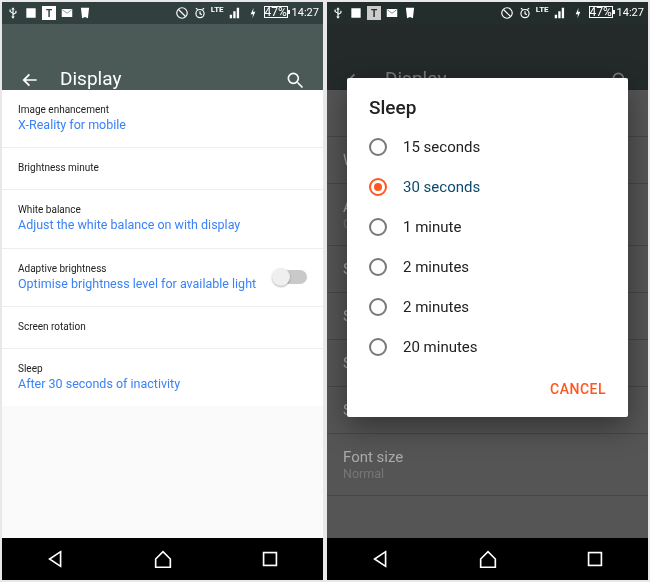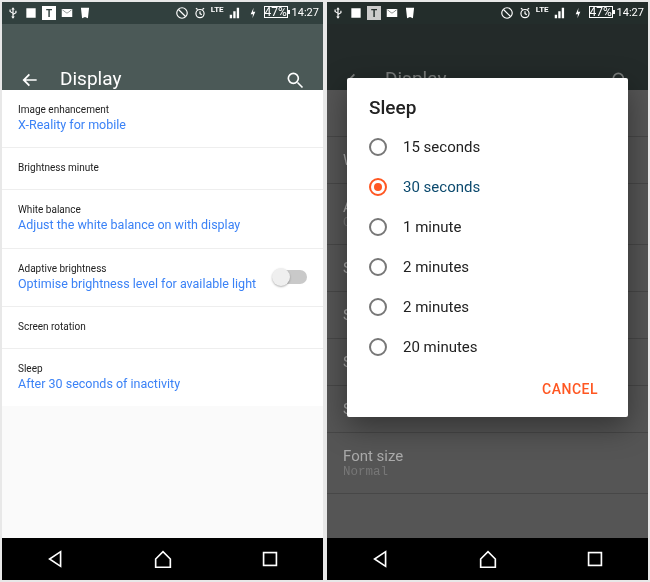--- a/index.html
+++ b/index.html
@@ -90,32 +90,32 @@
   .option {
     display: flex; align-items: center; gap: 16px; padding: 11px 22px; font-size: 15px; color: #222;
   }
   .radio {
     width: 18px; height: 18px; border: 2px solid #777; border-radius: 50%; position: relative; flex-shrink: 0;
   }
   .radio.sel { border-color: #ff5722; }
   .radio.sel::after {
     content: ''; position: absolute; inset: 3px; background: #ff5722; border-radius: 50%;
   }
-  .dialog-actions { display: flex; justify-content: flex-end; padding: 8px 22px 8px; }
+  .dialog-actions { display: flex; justify-content: flex-end; padding: 8px 14px 8px; }
   .dlg-cancel { color: #ff5722; font-size: 14px; font-weight: 500; letter-spacing: 0.5px; padding: 6px 8px; }
   .phone2 .statusbar { background: #232d2b; }
   .phone2 .appbar { background: #323c3a; }
   .phone2-bg-layer {
     position:absolute; inset:0; background:#555;
   }
   .phone2-bg-item {
     padding: 14px 16px; border-bottom: 1px solid #474747;
   }
   .phone2-bg-item .t1 { font-size:15px; color:#aaa; }
-  .phone2-bg-item .t2 { font-size:12.5px; color:#777;font-family:Liberation Mono, monospace; }
+  .phone2-bg-item .t2 { font-size:12.5px; color:#777; }
   .lte { font-size: 8px; line-height: 1; font-weight: bold; }
 </style>
 </head>
 <body>
 
 <div class="phone">
   <div class="statusbar">
     <div class="left">
       <span class="sicon">
           <svg viewBox="0 0 24 24">

